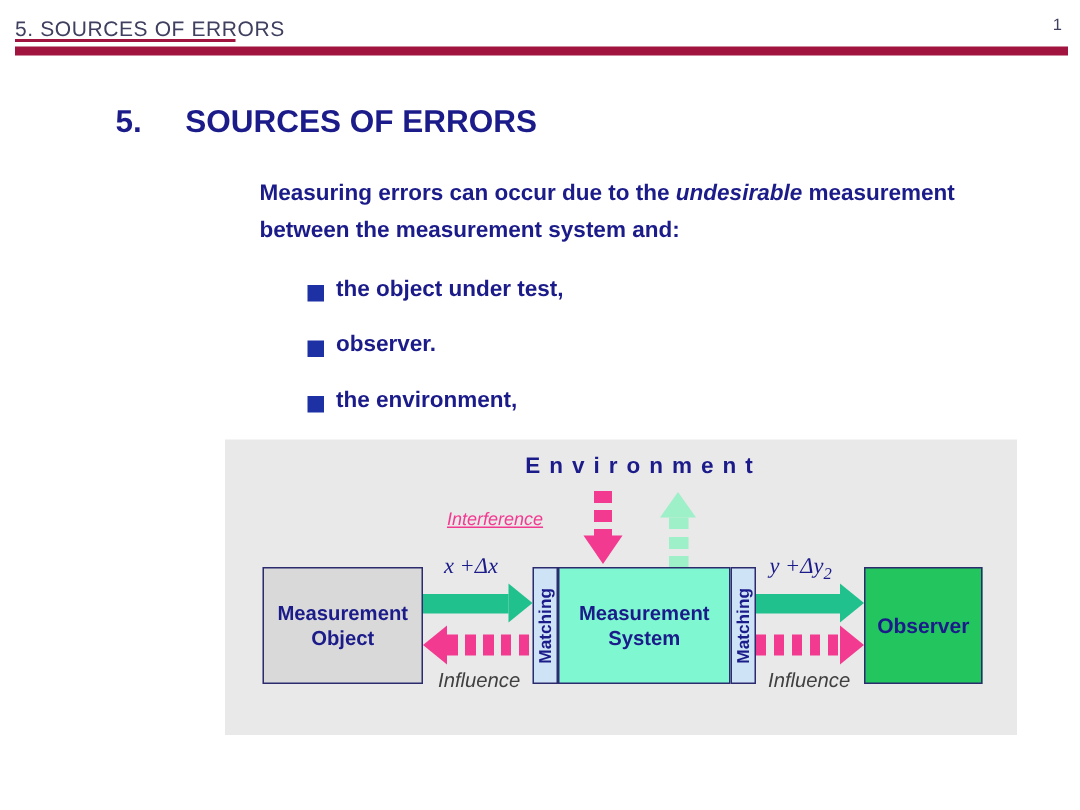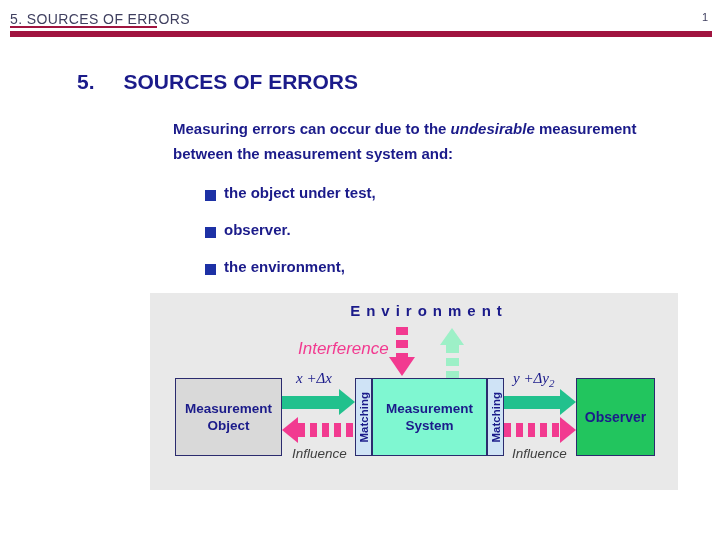--- a/index.html
+++ b/index.html
@@ -18,21 +18,21 @@
   
   .intro{position:absolute;left:173px;top:116px;width:520px;color:#1b1b8a;font-weight:bold;font-size:15px;line-height:25px;}
   .intro .emph{font-style:italic;}
   
   .bullets{position:absolute;left:205px;top:183px;}
   .bullet-item{display:flex;align-items:flex-end;height:18px;margin-bottom:19px;color:#1b1b8a;font-weight:bold;font-size:15px;}
   .bullet-square{width:11px;height:11px;background:#1d31a5;margin-right:8px;flex:0 0 auto;}
   
   .diagram{position:absolute;left:150px;top:293px;width:528px;height:197px;background:#e9e9e9;}
   .env-label{position:absolute;left:30px;right:0;top:9px;text-align:center;color:#1b1b8a;font-weight:bold;font-size:15px;letter-spacing:6px;}
-  .interference-label{position:absolute;left:148px;top:46px;color:#f23a90;font-style:italic;font-size:17px;}
+  .interference-label{position:absolute;left:148px;top:46px;color:#f23a90;font-style:italic;font-size:12px;text-decoration:underline;}
   .influence-label{position:absolute;top:153px;color:#404040;font-style:italic;font-size:13.5px;}
   .influence-left{left:142px;}
   .influence-right{left:362px;}
   
   .vdash-pink{position:absolute;left:246px;top:34px;width:12px;height:31px;
     background:repeating-linear-gradient(180deg,#f23a90 0 8px,transparent 8px 13px);}
   .head-down-pink{position:absolute;left:239px;top:64px;width:0;height:0;
     border-left:13px solid transparent;border-right:13px solid transparent;border-top:19px solid #f23a90;}
   .head-up-mint{position:absolute;left:290px;top:35px;width:0;height:0;
     border-left:12px solid transparent;border-right:12px solid transparent;border-bottom:17px solid #9df0c7;}

